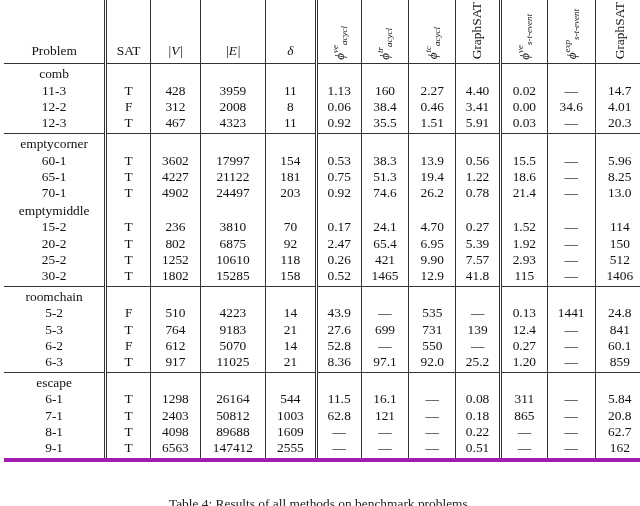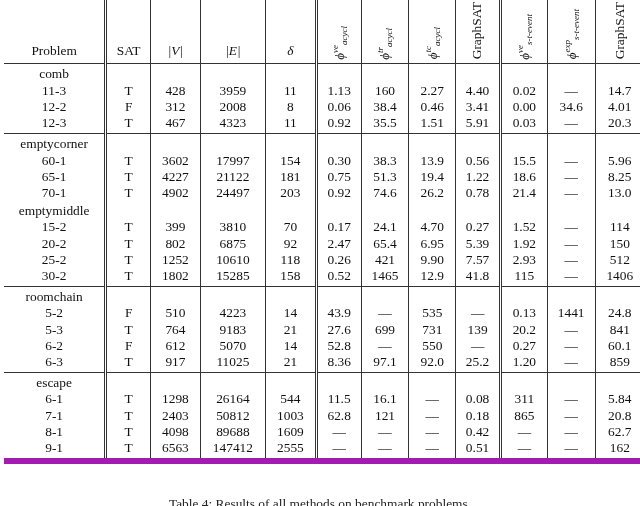--- a/index.html
+++ b/index.html
@@ -25,21 +25,21 @@
     thead th { height:62px; vertical-align:bottom; border-bottom:1px solid #333; }
     thead th .lbl { display:inline-block; padding-bottom:4px; }
     .rot { display:inline-block; writing-mode:vertical-rl; transform:rotate(180deg);
            white-space:nowrap; padding-bottom:2px; }
     .phi { font-style:italic; font-size:13px; }
     .phi sub, .phi sup { font-size:9px; }
     .ital { font-style:italic; }
     tbody.group td { vertical-align:top; }
     tbody.group tr.first td { padding-top:2px; }
     tbody.group tr.last td { padding-bottom:2px; border-bottom:1px solid #333; }
-    tbody.group.final tr.last td { border-bottom:6px solid #a21caf; }
+    tbody.group.final tr.last td { border-bottom:4px solid #a21caf; }
     .bold { font-weight:bold; }
     .caption { position:absolute; left:0; top:496px; width:640px; text-align:center;
                font-size:13.4px; line-height:16px; color:#222; }
   </style>
 </head>
 <body>
 
 <table class="results">
   <colgroup>
     <col class="c-prob">
@@ -160,21 +160,21 @@
         <td class="sgl-r"></td>
         <td class="sgl-r"></td>
         <td></td>
       </tr>
       <tr>
         <td class="dbl-r">60-1</td>
         <td class="sgl-r">T</td>
         <td class="sgl-r">3602</td>
         <td class="sgl-r">17997</td>
         <td class="dbl-r">154</td>
-        <td class="sgl-r bold">0.30</td>
+        <td class="sgl-r bold">0.53</td>
         <td class="sgl-r">38.3</td>
         <td class="sgl-r">13.9</td>
         <td class="dbl-r">0.56</td>
         <td class="sgl-r">15.5</td>
         <td class="sgl-r">—</td>
         <td class="bold">5.96</td>
       </tr>
       <tr>
         <td class="dbl-r">65-1</td>
         <td class="sgl-r">T</td>
@@ -215,21 +215,21 @@
         <td class="sgl-r"></td>
         <td class="sgl-r"></td>
         <td class="dbl-r"></td>
         <td class="sgl-r"></td>
         <td class="sgl-r"></td>
         <td></td>
       </tr>
       <tr>
         <td class="dbl-r">15-2</td>
         <td class="sgl-r">T</td>
-        <td class="sgl-r">399</td>
+        <td class="sgl-r">236</td>
         <td class="sgl-r">3810</td>
         <td class="dbl-r">70</td>
         <td class="sgl-r bold">0.17</td>
         <td class="sgl-r">24.1</td>
         <td class="sgl-r">4.70</td>
         <td class="dbl-r">0.27</td>
         <td class="sgl-r bold">1.52</td>
         <td class="sgl-r">—</td>
         <td>114</td>
       </tr>
@@ -308,21 +308,21 @@
       <tr>
         <td class="dbl-r">5-3</td>
         <td class="sgl-r">T</td>
         <td class="sgl-r">764</td>
         <td class="sgl-r">9183</td>
         <td class="dbl-r">21</td>
         <td class="sgl-r bold">27.6</td>
         <td class="sgl-r">699</td>
         <td class="sgl-r">731</td>
         <td class="dbl-r">139</td>
-        <td class="sgl-r bold">20.2</td>
+        <td class="sgl-r bold">12.4</td>
         <td class="sgl-r">—</td>
         <td>841</td>
       </tr>
       <tr>
         <td class="dbl-r">6-2</td>
         <td class="sgl-r">F</td>
         <td class="sgl-r">612</td>
         <td class="sgl-r">5070</td>
         <td class="dbl-r">14</td>
         <td class="sgl-r bold">52.8</td>
@@ -393,21 +393,21 @@
       </tr>
       <tr>
         <td class="dbl-r">8-1</td>
         <td class="sgl-r">T</td>
         <td class="sgl-r">4098</td>
         <td class="sgl-r">89688</td>
         <td class="dbl-r">1609</td>
         <td class="sgl-r">—</td>
         <td class="sgl-r">—</td>
         <td class="sgl-r">—</td>
-        <td class="dbl-r bold">0.42</td>
+        <td class="dbl-r bold">0.22</td>
         <td class="sgl-r">—</td>
         <td class="sgl-r">—</td>
         <td class="bold">62.7</td>
       </tr>
       <tr class="last">
         <td class="dbl-r">9-1</td>
         <td class="sgl-r">T</td>
         <td class="sgl-r">6563</td>
         <td class="sgl-r">147412</td>
         <td class="dbl-r">2555</td>

